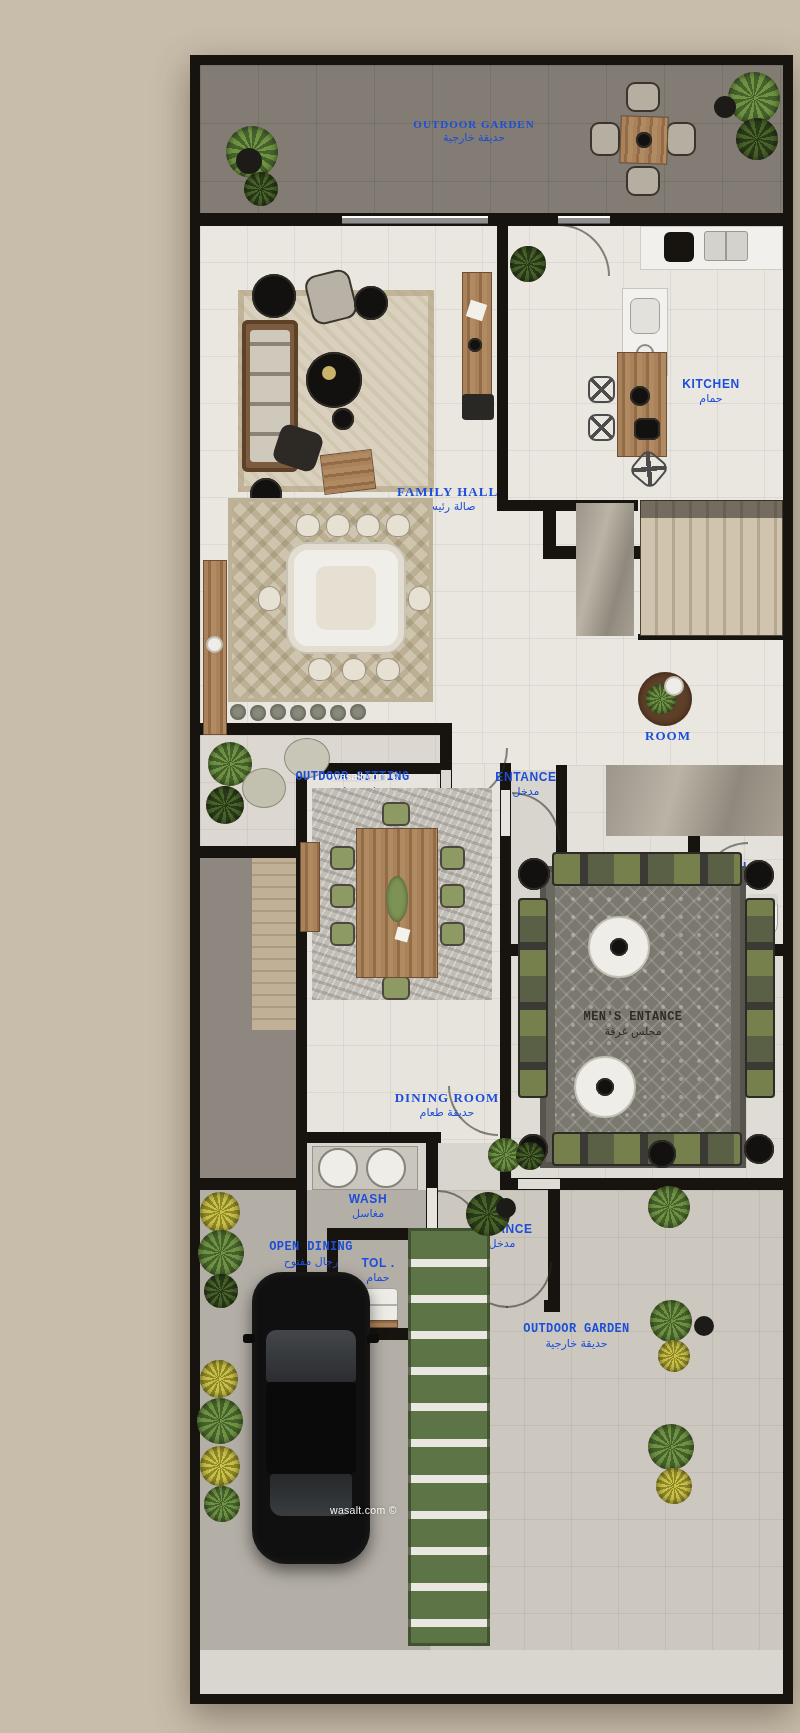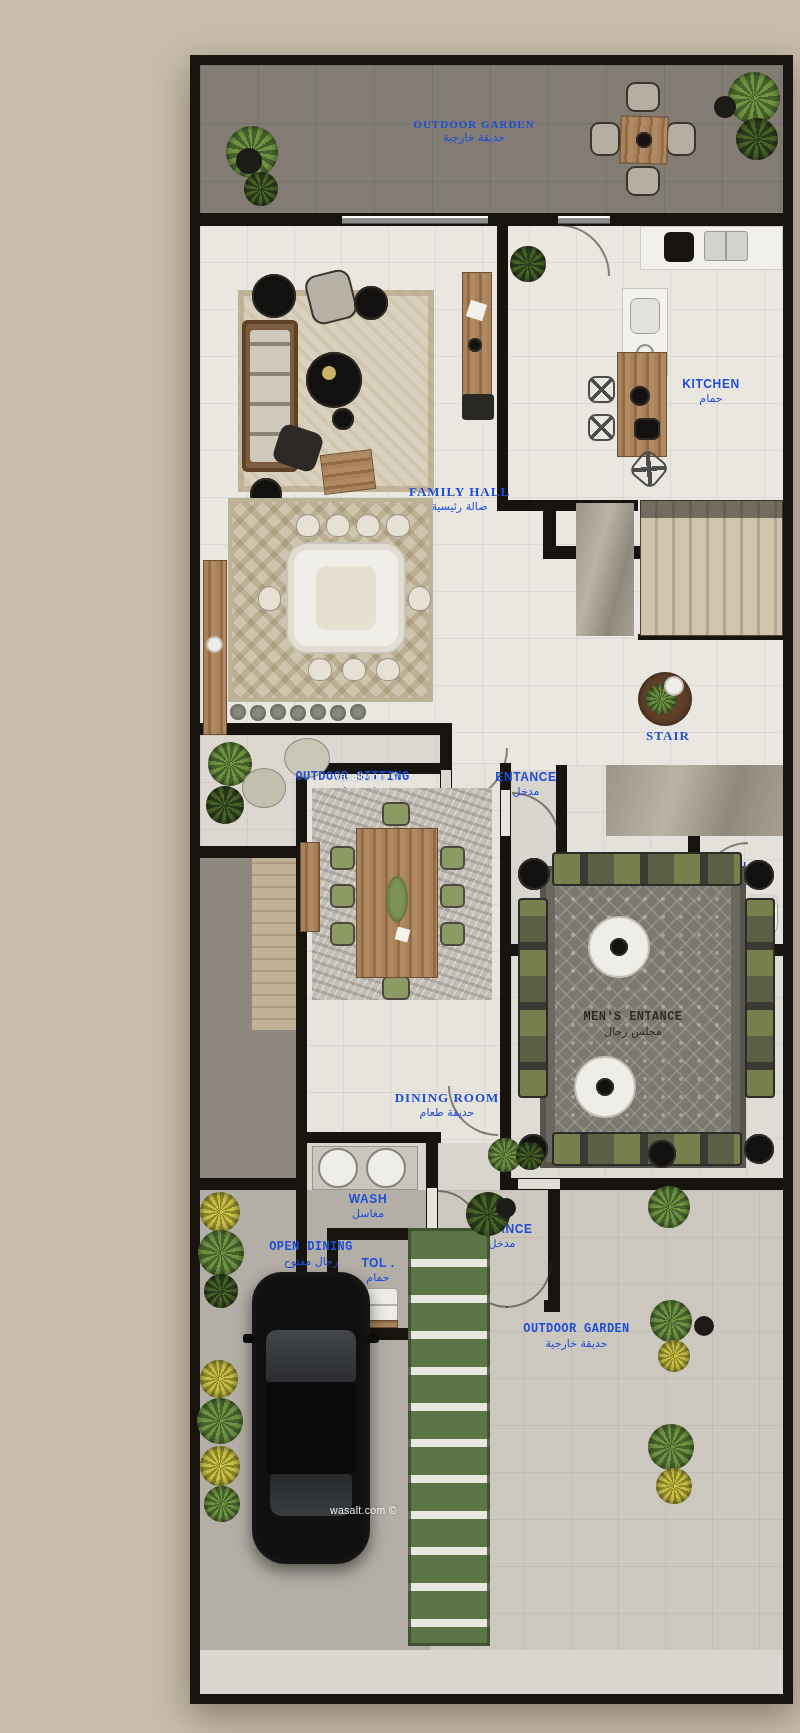--- a/index.html
+++ b/index.html
@@ -173,21 +173,21 @@
 <div class="abs" style="left:322px;top:366px;width:14px;height:14px;background:#cbb36a;border-radius:50%;"></div>
 <div class="blackc" style="left:332px;top:408px;width:22px;height:22px;"></div>
 <div class="abs" style="left:276px;top:428px;width:44px;height:40px;background:#2d2a25;border-radius:10px;transform:rotate(18deg);"></div>
 <div class="abs wood-h" style="left:322px;top:452px;width:52px;height:40px;transform:rotate(-7deg);"></div>
 <div class="blackc" style="left:250px;top:478px;width:32px;height:32px;"></div>
 <div class="abs wood" style="left:462px;top:272px;width:30px;height:146px;"></div>
 <div class="abs" style="left:468px;top:302px;width:17px;height:17px;background:#f2f0ea;transform:rotate(18deg);"></div>
 <div class="blackc" style="left:468px;top:338px;width:14px;height:14px;"></div>
 <div class="abs" style="left:462px;top:394px;width:32px;height:26px;background:#2a2825;border-radius:4px;"></div>
 <div class="plant dark" style="left:510px;top:246px;width:36px;height:36px;"></div>
-<div class="lbl big" style="left:397px;top:484px;width:125px;">
+<div class="lbl big" style="left:385px;top:484px;width:125px;">
   <div class="en">FAMILY HALL</div>
   <div class="ar">صالة رئيسية</div>
 </div>
 
 <div class="abs rug-dine-hall" style="left:228px;top:498px;width:205px;height:204px;"></div>
 <div class="abs wood" style="left:203px;top:560px;width:24px;height:175px;"></div>
 <div class="whitec" style="left:206px;top:636px;width:17px;height:17px;"></div>
 <div class="chair-c" style="left:296px;top:514px;width:24px;height:23px;"></div>
 <div class="chair-c" style="left:326px;top:514px;width:24px;height:23px;"></div>
 <div class="chair-c" style="left:356px;top:514px;width:24px;height:23px;"></div>
@@ -217,21 +217,21 @@
   <div class="ar">حمام</div>
 </div>
 
 <div class="abs marble" style="left:576px;top:503px;width:58px;height:133px;"></div>
 <div class="abs stairs" style="left:640px;top:500px;width:143px;height:136px;"></div>
 <div class="abs" style="left:640px;top:500px;width:143px;height:18px;background:rgba(40,36,30,.55);"></div>
 <div class="abs" style="left:638px;top:672px;width:54px;height:54px;background:#5e3f28;border-radius:50%;box-shadow:inset 0 0 6px rgba(0,0,0,.5);"></div>
 <div class="plant" style="left:646px;top:684px;width:30px;height:30px;"></div>
 <div class="whitec" style="left:664px;top:676px;width:20px;height:20px;"></div>
 <div class="lbl big" style="left:628px;top:728px;width:80px;">
-  <div class="en">STAIR</div>
+  <div class="en">ROOM</div>
 </div>
 
 <div class="hedge" style="left:230px;top:704px;width:16px;height:16px;"></div>
 <div class="hedge" style="left:250px;top:705px;width:16px;height:16px;"></div>
 <div class="hedge" style="left:270px;top:704px;width:16px;height:16px;"></div>
 <div class="hedge" style="left:290px;top:705px;width:16px;height:16px;"></div>
 <div class="hedge" style="left:310px;top:704px;width:16px;height:16px;"></div>
 <div class="hedge" style="left:330px;top:705px;width:16px;height:16px;"></div>
 <div class="hedge" style="left:350px;top:704px;width:16px;height:16px;"></div>
 <div class="plant" style="left:208px;top:742px;width:44px;height:44px;"></div>
@@ -289,21 +289,21 @@
 <div class="blackc" style="left:744px;top:860px;width:30px;height:30px;"></div>
 <div class="blackc" style="left:518px;top:1134px;width:30px;height:30px;"></div>
 <div class="blackc" style="left:744px;top:1134px;width:30px;height:30px;"></div>
 <div class="blackc" style="left:648px;top:1140px;width:28px;height:28px;"></div>
 <div class="whitec" style="left:588px;top:916px;width:62px;height:62px;"></div>
 <div class="blackc" style="left:610px;top:938px;width:18px;height:18px;"></div>
 <div class="whitec" style="left:574px;top:1056px;width:62px;height:62px;"></div>
 <div class="blackc" style="left:596px;top:1078px;width:18px;height:18px;"></div>
 <div class="lbl small" style="left:568px;top:1010px;width:130px;color:#2f2c27;">
   <div class="en">MEN'S ENTANCE</div>
-  <div class="ar">مجلس رجال</div>
+  <div class="ar">مجلس غرفة</div>
 </div>
 
 <div class="abs" style="left:312px;top:1146px;width:106px;height:44px;background:#cac6be;border:1px solid #9a968e;box-sizing:border-box;"></div>
 <div class="whitec" style="left:318px;top:1148px;width:40px;height:40px;border-color:#87837b;"></div>
 <div class="whitec" style="left:366px;top:1148px;width:40px;height:40px;border-color:#87837b;"></div>
 <div class="lbl sans" style="left:328px;top:1192px;width:80px;">
   <div class="en">WASH</div>
   <div class="ar">مغاسل</div>
 </div>
 <div class="lbl sans" style="left:338px;top:1256px;width:80px;">

